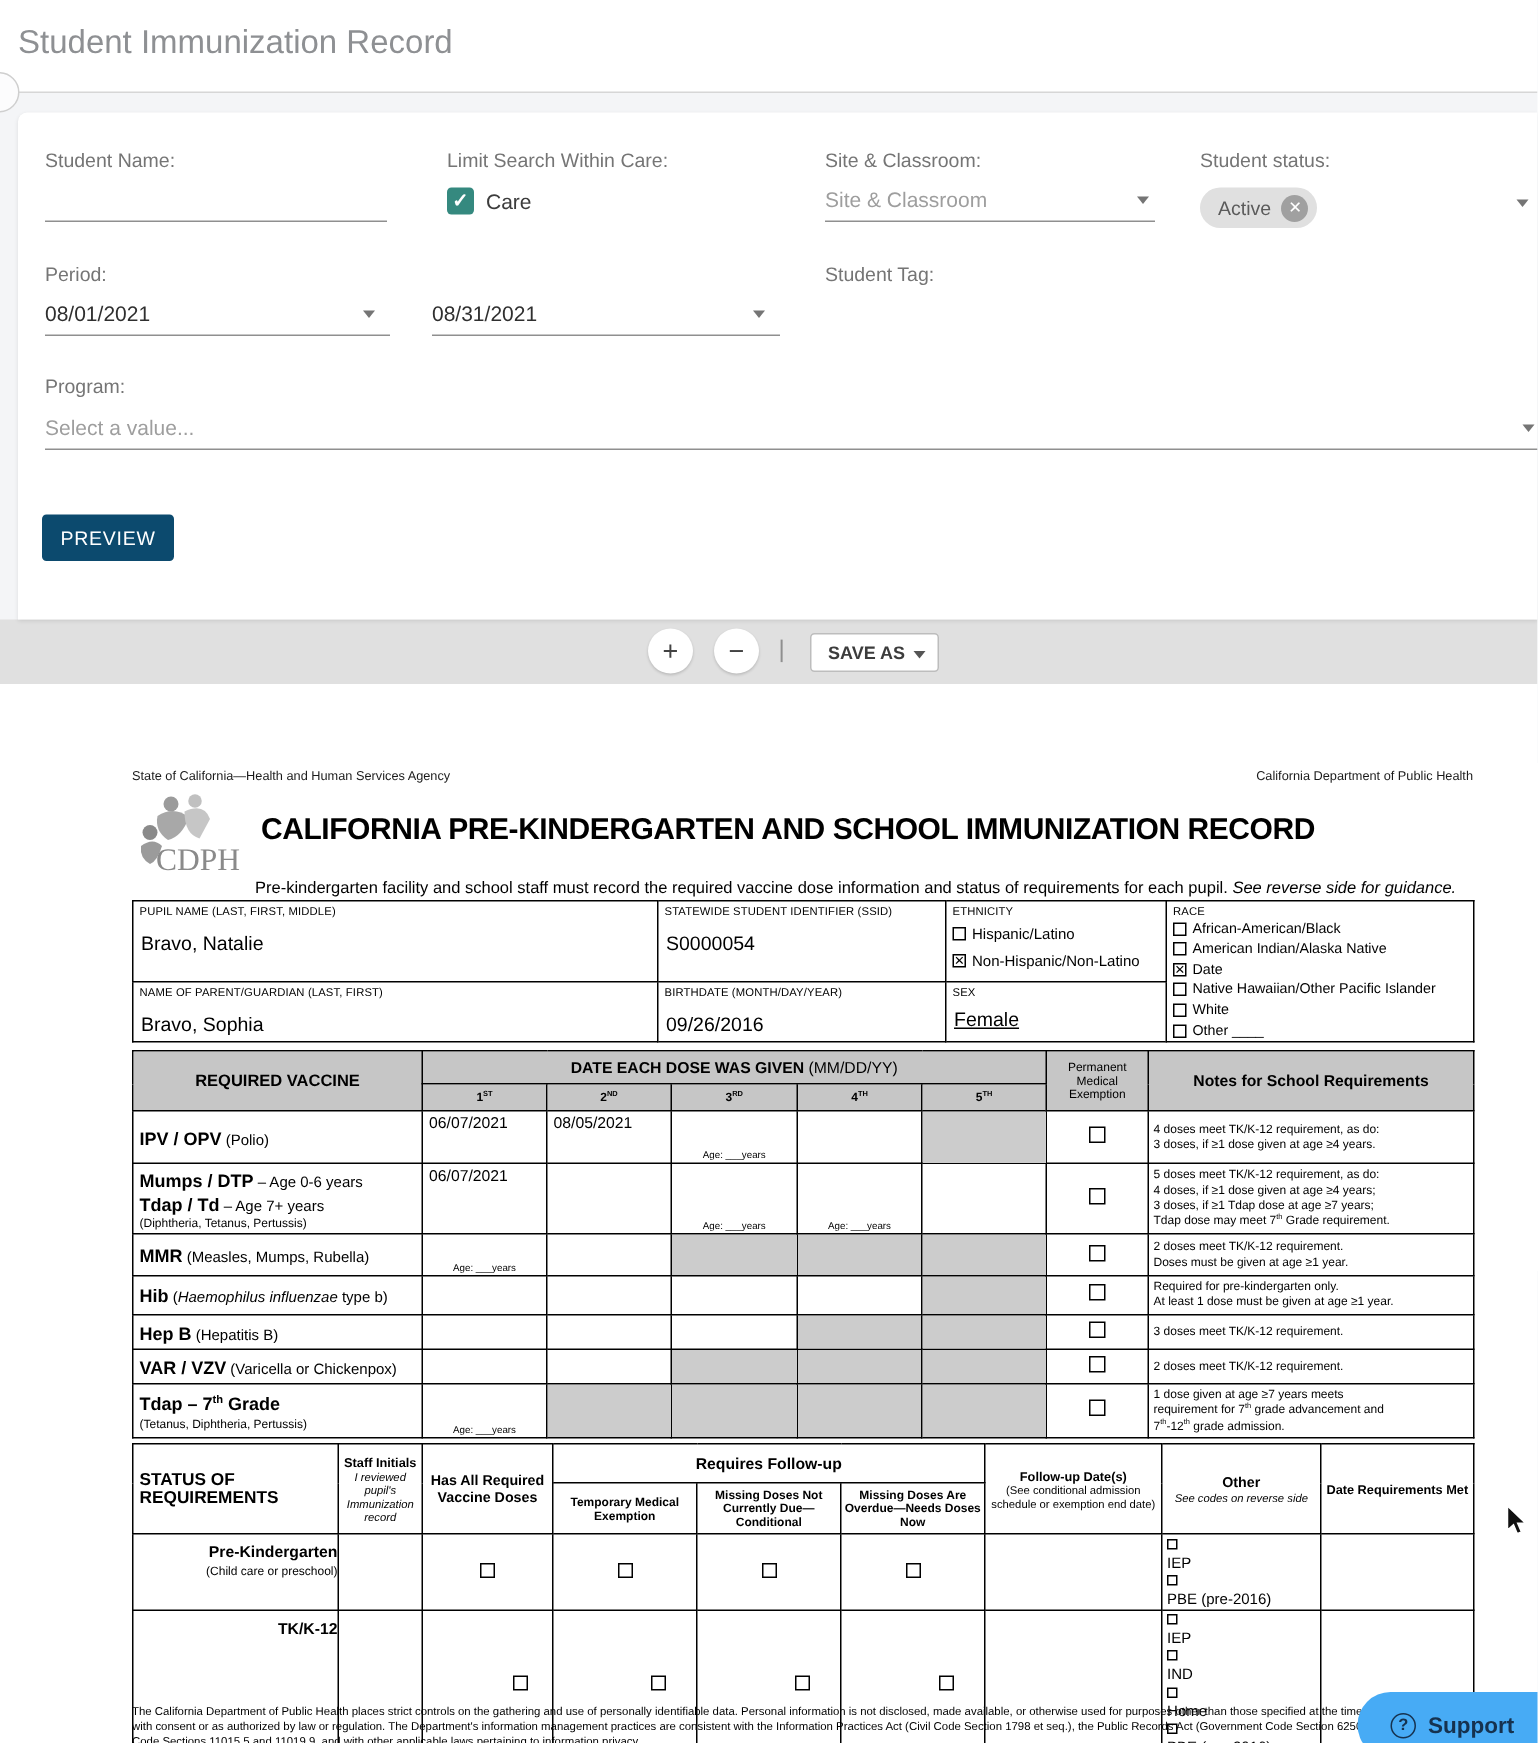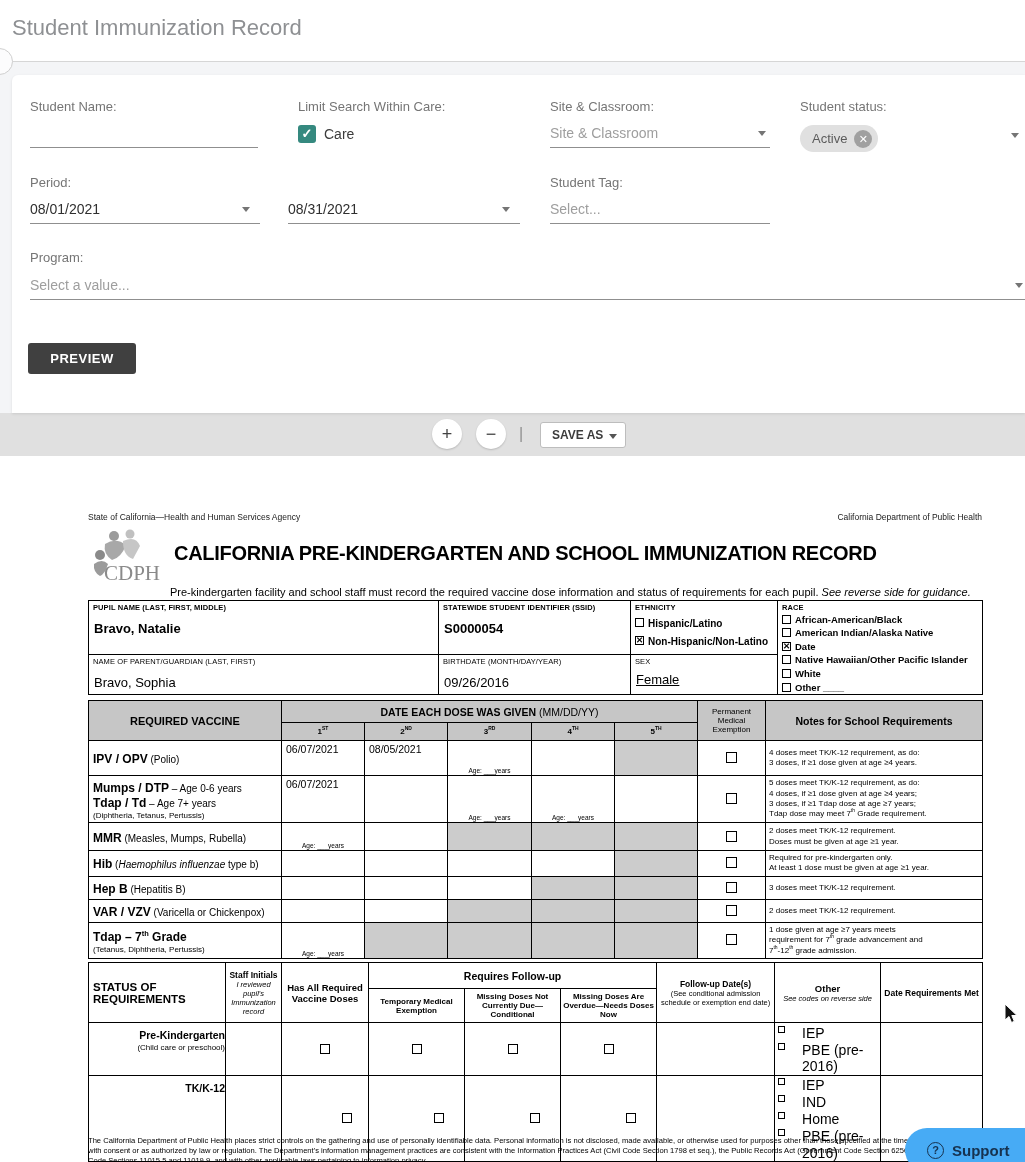--- a/index.html
+++ b/index.html
@@ -16,21 +16,21 @@
   .f-label { position:absolute; font-size:13px; color:#757575; }
   .u-field { position:absolute; height:29px; border-bottom:1px solid #8f8f8f; font-size:14px; color:#2f2f2f; display:flex; align-items:flex-end; padding-bottom:6px; }
   .u-field .ph { color:#9e9e9e; }
   .caret { width:0; height:0; border-left:4px solid transparent; border-right:4px solid transparent; border-top:5px solid #757575; position:absolute; right:4px; bottom:11px; }
   .cb-row { position:absolute; display:flex; align-items:center; gap:8px; }
   .cb-box { width:18px; height:18px; border-radius:3px; background:#35897f; color:#fff; font-size:13px; line-height:18px; text-align:center; font-weight:bold; }
   .cb-caption { font-size:14px; color:#3c3c3c; }
   .chip { position:absolute; height:27px; border-radius:14px; background:#e0e0e0; display:flex; align-items:center; gap:7px; padding:0 6px 0 12px; }
   .chip-text { font-size:13px; color:#5b5b5b; }
   .chip-x { width:18px; height:18px; border-radius:50%; background:#a0a0a0; color:#fff; font-size:11px; line-height:18px; text-align:center; }
-  .preview-btn { position:absolute; left:16px; top:268px; width:108px; height:31px; background:#404040; border:none; border-radius:3px; color:#fff; font-size:13px; font-weight:bold; letter-spacing:.5px; font-family:"Liberation Sans",sans-serif; cursor:pointer; }
+  .preview-btn { position:absolute; left:16px; top:268px; width:88px; height:31px; background:#0c4a6e; border:none; border-radius:3px; color:#fff; font-size:13px; font-weight:normal; letter-spacing:.5px; font-family:"Liberation Sans",sans-serif; cursor:pointer; }
 
   
   .preview-toolbar { position:absolute; left:0; top:413px; width:1025px; height:43px; background:#e0e0e0; z-index:1; }
   .zoom-btn { position:absolute; top:6px; width:30px; height:30px; border-radius:50%; background:#fff; border:none; box-shadow:0 1px 2px rgba(0,0,0,.18); font-size:18px; color:#424242; line-height:28px; text-align:center; font-family:"Liberation Sans",sans-serif; cursor:pointer; }
   .tb-divider { position:absolute; left:519px; top:12px; font-size:16px; color:#8f8f8f; }
   .saveas-btn { position:absolute; left:540px; top:9px; height:26px; background:#fff; border:1px solid #bdbdbd; border-radius:3px; font-size:12px; font-weight:bold; color:#3c3c3c; padding:0 22px 0 11px; font-family:"Liberation Sans",sans-serif; cursor:pointer; }
   .saveas-caret { position:absolute; right:8px; top:11px; border-left:4px solid transparent; border-right:4px solid transparent; border-top:5px solid #555; width:0; height:0; }
   .scroll-track { position:absolute; right:0; top:413px; width:10px; height:43px; background:#fff; }
 
   
@@ -40,21 +40,21 @@
   .doc-logo { position:absolute; left:2px; top:16px; }
   .doc-title { position:absolute; left:86px; top:30px; font-size:20px; font-weight:bold; letter-spacing:-.3px; white-space:nowrap; }
   .doc-subtitle { position:absolute; left:82px; top:74px; width:812px; font-size:11px; }
   .doc-subtitle i { font-style:italic; }
 
   table { border-collapse:collapse; table-layout:fixed; }
   td, th { border:1px solid #000; vertical-align:top; overflow:hidden; }
 
   
   .pupil-table { position:absolute; left:0; top:88px; width:894px; }
-  .pupil-table tr:nth-child(1) td { height:53px;font-weight:bold; }
+  .pupil-table tr:nth-child(1) td { height:53px; }
   .pupil-table tr:nth-child(2) td { height:40px; }
   .plabel { font-size:7.5px; padding:2px 0 0 4px; letter-spacing:.1px; }
   .pval { font-size:13px; padding:9px 0 0 5px; }
   .sex-val { text-decoration:underline; padding-top:6px; }
   .opt { display:flex; align-items:flex-start; gap:4px; font-size:10px; line-height:1.3; padding-left:4px; }
   .eth-opts .opt { margin-top:5px; }
   .race-opts .opt { font-size:9.5px; line-height:1.28; gap:4px; margin-top:1.5px; }
   .box { width:9px; height:9px; min-width:9px; border:1px solid #000; display:inline-block; position:relative; background:#fff; margin-top:1px; }
   .box.x::before { content:"✕"; position:absolute; left:0px; top:-1px; font-size:8.5px; line-height:9px; }
 
@@ -91,21 +91,21 @@
   .sh-sub2 { font-size:7.5px; font-weight:normal; display:block; }
   th.h-fu { font-size:10.5px; font-weight:bold; height:26px; }
   th.h-fusub { font-size:8px; font-weight:bold; height:34px; }
   .srow-0 td { height:36px; } .srow-1 td { height:47px;padding-left:44px; } .srow-2 td { height:30px; }
   .sname { padding:2px 0 0 4px;text-align:right; }
   .sname b { font-size:10.5px; }
   .ssub { font-size:8px; }
   td.cbx { text-align:center; vertical-align:middle; }
   td.cbx .box { width:10px; height:10px; min-width:10px; }
   td.sother { padding:1px 0 0 3px; }
-  td.sother .opt { font-size:14px; line-height:1.18; gap:17px; padding-left:0; margin-top:0.5px; }
+  td.sother .opt { font-size:10px; line-height:1.18; gap:4px; padding-left:0; margin-top:0.5px;flex-direction:column; }
   td.sother .box { width:7px; height:7px; min-width:7px; margin-top:1px; }
 
   .privacy { position:absolute; left:0; top:624px; width:894px; font-size:7.6px; line-height:1.3; text-align:left; }
 
   
   .support-btn { position:absolute; left:905px; top:1128px; width:160px; height:44px; border-radius:22px; background:#47abf5; display:flex; align-items:center; gap:8px; padding-left:22px; z-index:9; cursor:pointer; border:none; }
   .support-q { width:17px; height:17px; border-radius:50%; border:1.6px solid #16324f; color:#16324f; font-size:11px; font-weight:bold; line-height:15px; text-align:center; }
   .support-text { font-size:15px; font-weight:bold; color:#16324f; }
 
   .mouse-cursor { position:absolute; left:1004px; top:1003px; z-index:20; pointer-events:none; }
@@ -145,23 +145,20 @@
   <div class="u-field" style="left:18px;top:120px;width:230px">
     <span>08/01/2021</span>
     <span class="caret" style="right:10px"></span>
   </div>
   <div class="u-field" style="left:276px;top:120px;width:232px">
     <span>08/31/2021</span>
     <span class="caret" style="right:10px"></span>
   </div>
 
   <div class="f-label" style="left:538px;top:100px">Student Tag:</div>
-  <div class="u-field" style="left:538px;top:120px;width:220px">
-    <span class="ph">Select...</span>
-  </div>
 
   <div class="f-label" style="left:18px;top:175px">Program:</div>
   <div class="u-field" style="left:18px;top:196px;right:0">
     <span class="ph">Select a value...</span>
     <span class="caret" style="right:2px"></span>
   </div>
 
   <button class="preview-btn">PREVIEW</button>
 </section>
 

